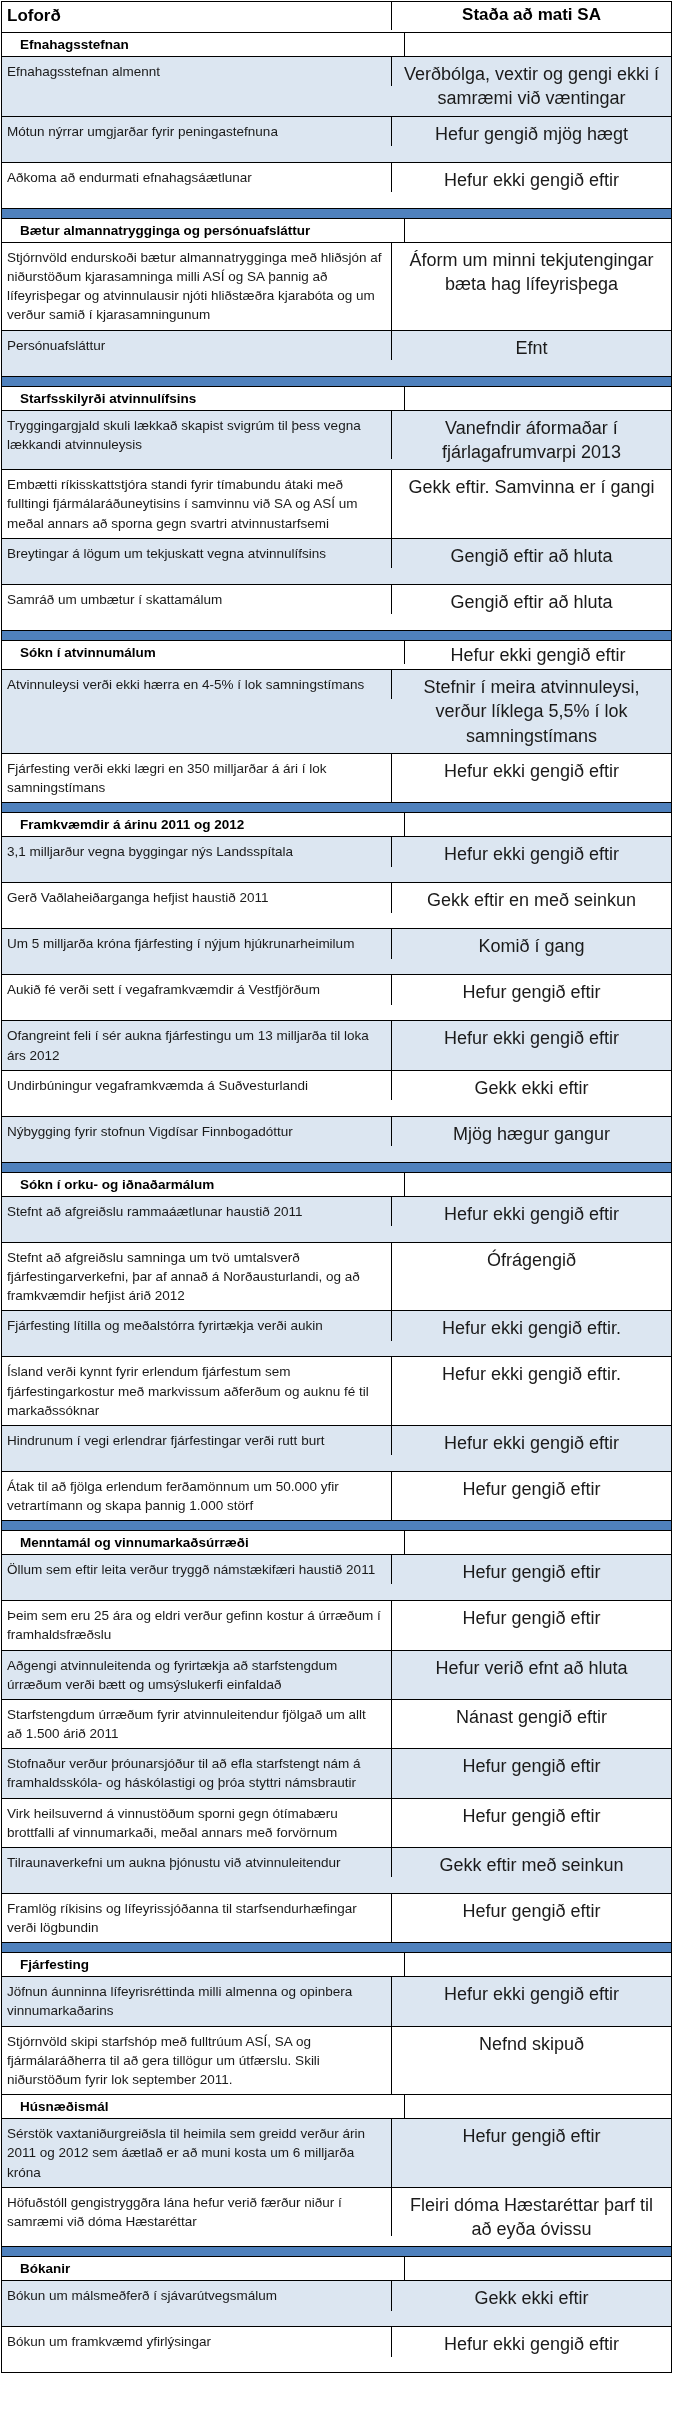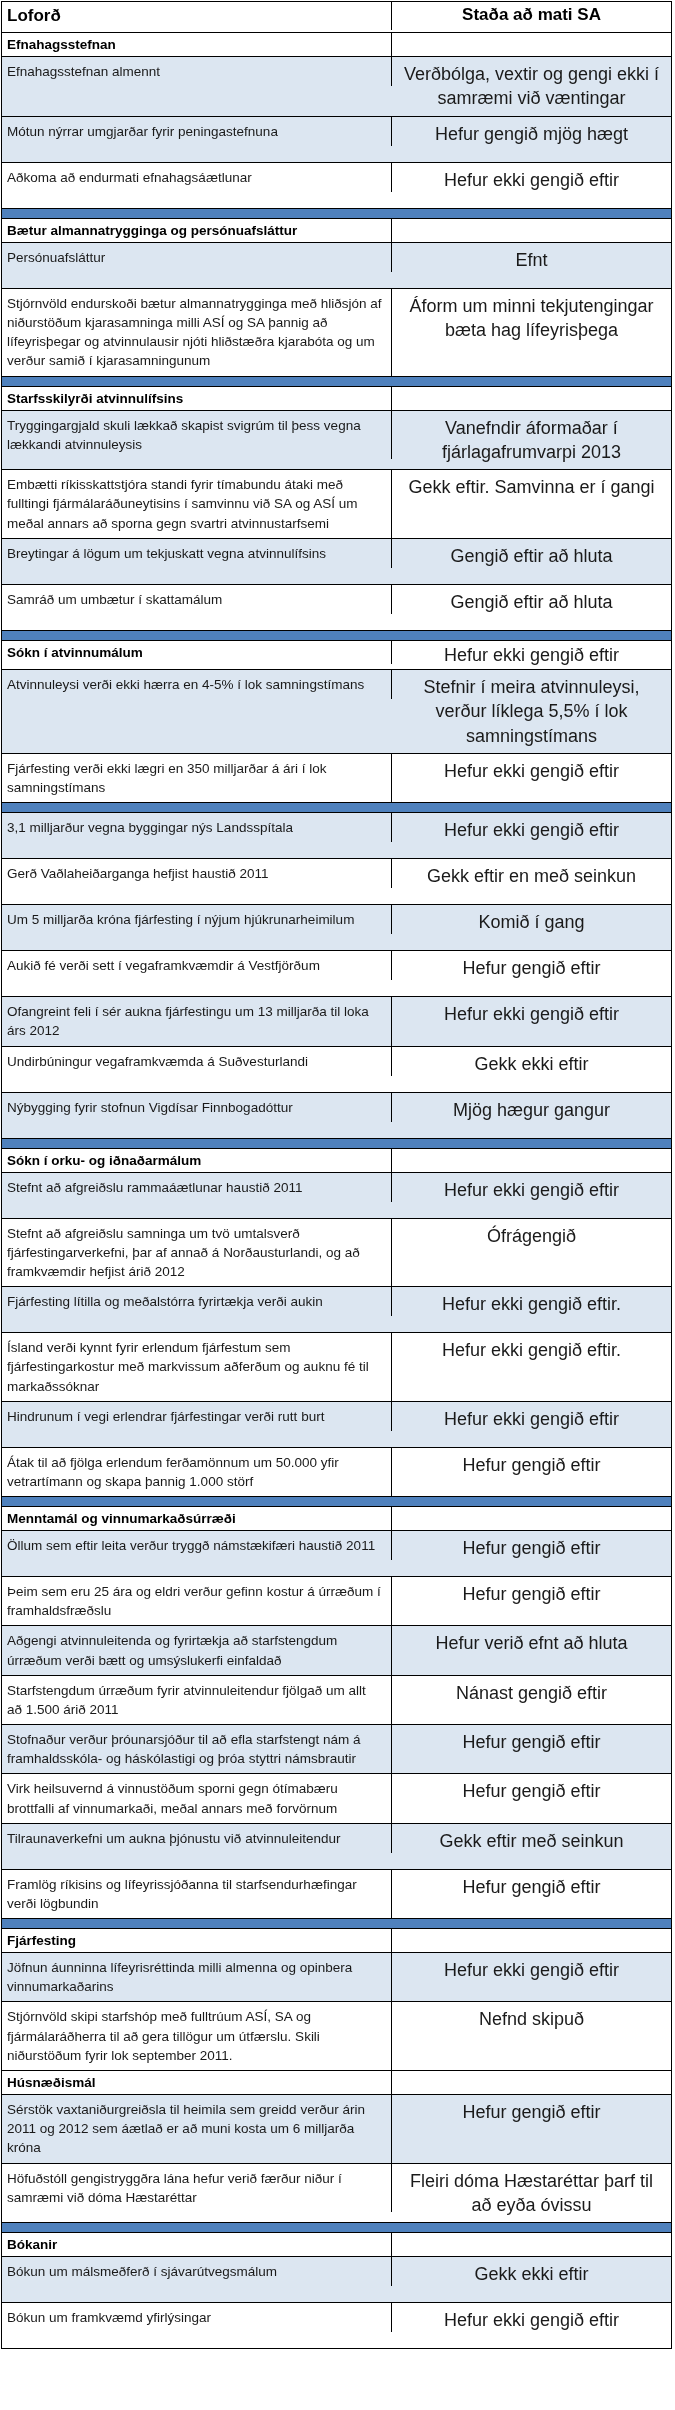--- a/index.html
+++ b/index.html
@@ -52,20 +52,21 @@
     color: #000;
     padding-top: 2px;
     padding-bottom: 2px;
   }
   .section { min-height: 22px; }
   .section .c1 {
     font-weight: bold;
     color: #000;
     padding-top: 2px;
     padding-bottom: 2px;
+    margin-left: 13px;
   }
   .section .c2 { padding-top: 2px; padding-bottom: 2px; }
   .section.has-status { min-height: 28px; }
   .data { min-height: 45px; }
   .row.shaded { background: var(--shaded, #dce6f1); }
   .row.band {
     height: 9px;
     min-height: 9px;
     background: var(--band, #4f81bd);
   }
@@ -97,28 +98,28 @@
         <div class="c2">Hefur ekki gengið eftir</div>
       </div>
       <div class="row band">
         <div class="c1"></div>
         <div class="c2"></div>
       </div>
       <div class="row section">
         <div class="c1">Bætur almannatrygginga og persónuafsláttur</div>
         <div class="c2"></div>
       </div>
+      <div class="row data">
+        <div class="c1">Stjórnvöld endurskoði bætur almannatrygginga með hliðsjón af niðurstöðum kjarasamninga milli ASÍ og SA þannig að lífeyrisþegar og atvinnulausir njóti hliðstæðra kjarabóta og um verður samið í kjarasamningunum</div>
+        <div class="c2">Áform um minni tekjutengingar bæta hag lífeyrisþega</div>
+      </div>
       <div class="row data shaded">
         <div class="c1">Persónuafsláttur</div>
         <div class="c2">Efnt</div>
       </div>
-      <div class="row data">
-        <div class="c1">Stjórnvöld endurskoði bætur almannatrygginga með hliðsjón af niðurstöðum kjarasamninga milli ASÍ og SA þannig að lífeyrisþegar og atvinnulausir njóti hliðstæðra kjarabóta og um verður samið í kjarasamningunum</div>
-        <div class="c2">Áform um minni tekjutengingar bæta hag lífeyrisþega</div>
-      </div>
       <div class="row band">
         <div class="c1"></div>
         <div class="c2"></div>
       </div>
       <div class="row section">
         <div class="c1">Starfsskilyrði atvinnulífsins</div>
         <div class="c2"></div>
       </div>
       <div class="row data shaded">
         <div class="c1">Tryggingargjald skuli lækkað skapist svigrúm til þess vegna lækkandi atvinnuleysis</div>
@@ -147,20 +148,24 @@
       <div class="row data shaded">
         <div class="c1">Atvinnuleysi verði ekki hærra en 4-5% í lok samningstímans</div>
         <div class="c2">Stefnir í meira atvinnuleysi, verður líklega 5,5% í lok samningstímans</div>
       </div>
       <div class="row data">
         <div class="c1">Fjárfesting verði ekki lægri en 350 milljarðar á ári í lok samningstímans</div>
         <div class="c2">Hefur ekki gengið eftir</div>
       </div>
       <div class="row band">
         <div class="c1"></div>
+        <div class="c2"></div>
+      </div>
+      <div class="row section">
+        <div class="c1">Framkvæmdir á árinu 2011 og 2012</div>
         <div class="c2"></div>
       </div>
       <div class="row data shaded">
         <div class="c1">3,1 milljarður vegna byggingar nýs Landsspítala</div>
         <div class="c2">Hefur ekki gengið eftir</div>
       </div>
       <div class="row data">
         <div class="c1">Gerð Vaðlaheiðarganga hefjist haustið 2011</div>
         <div class="c2">Gekk eftir en með seinkun</div>
       </div>

